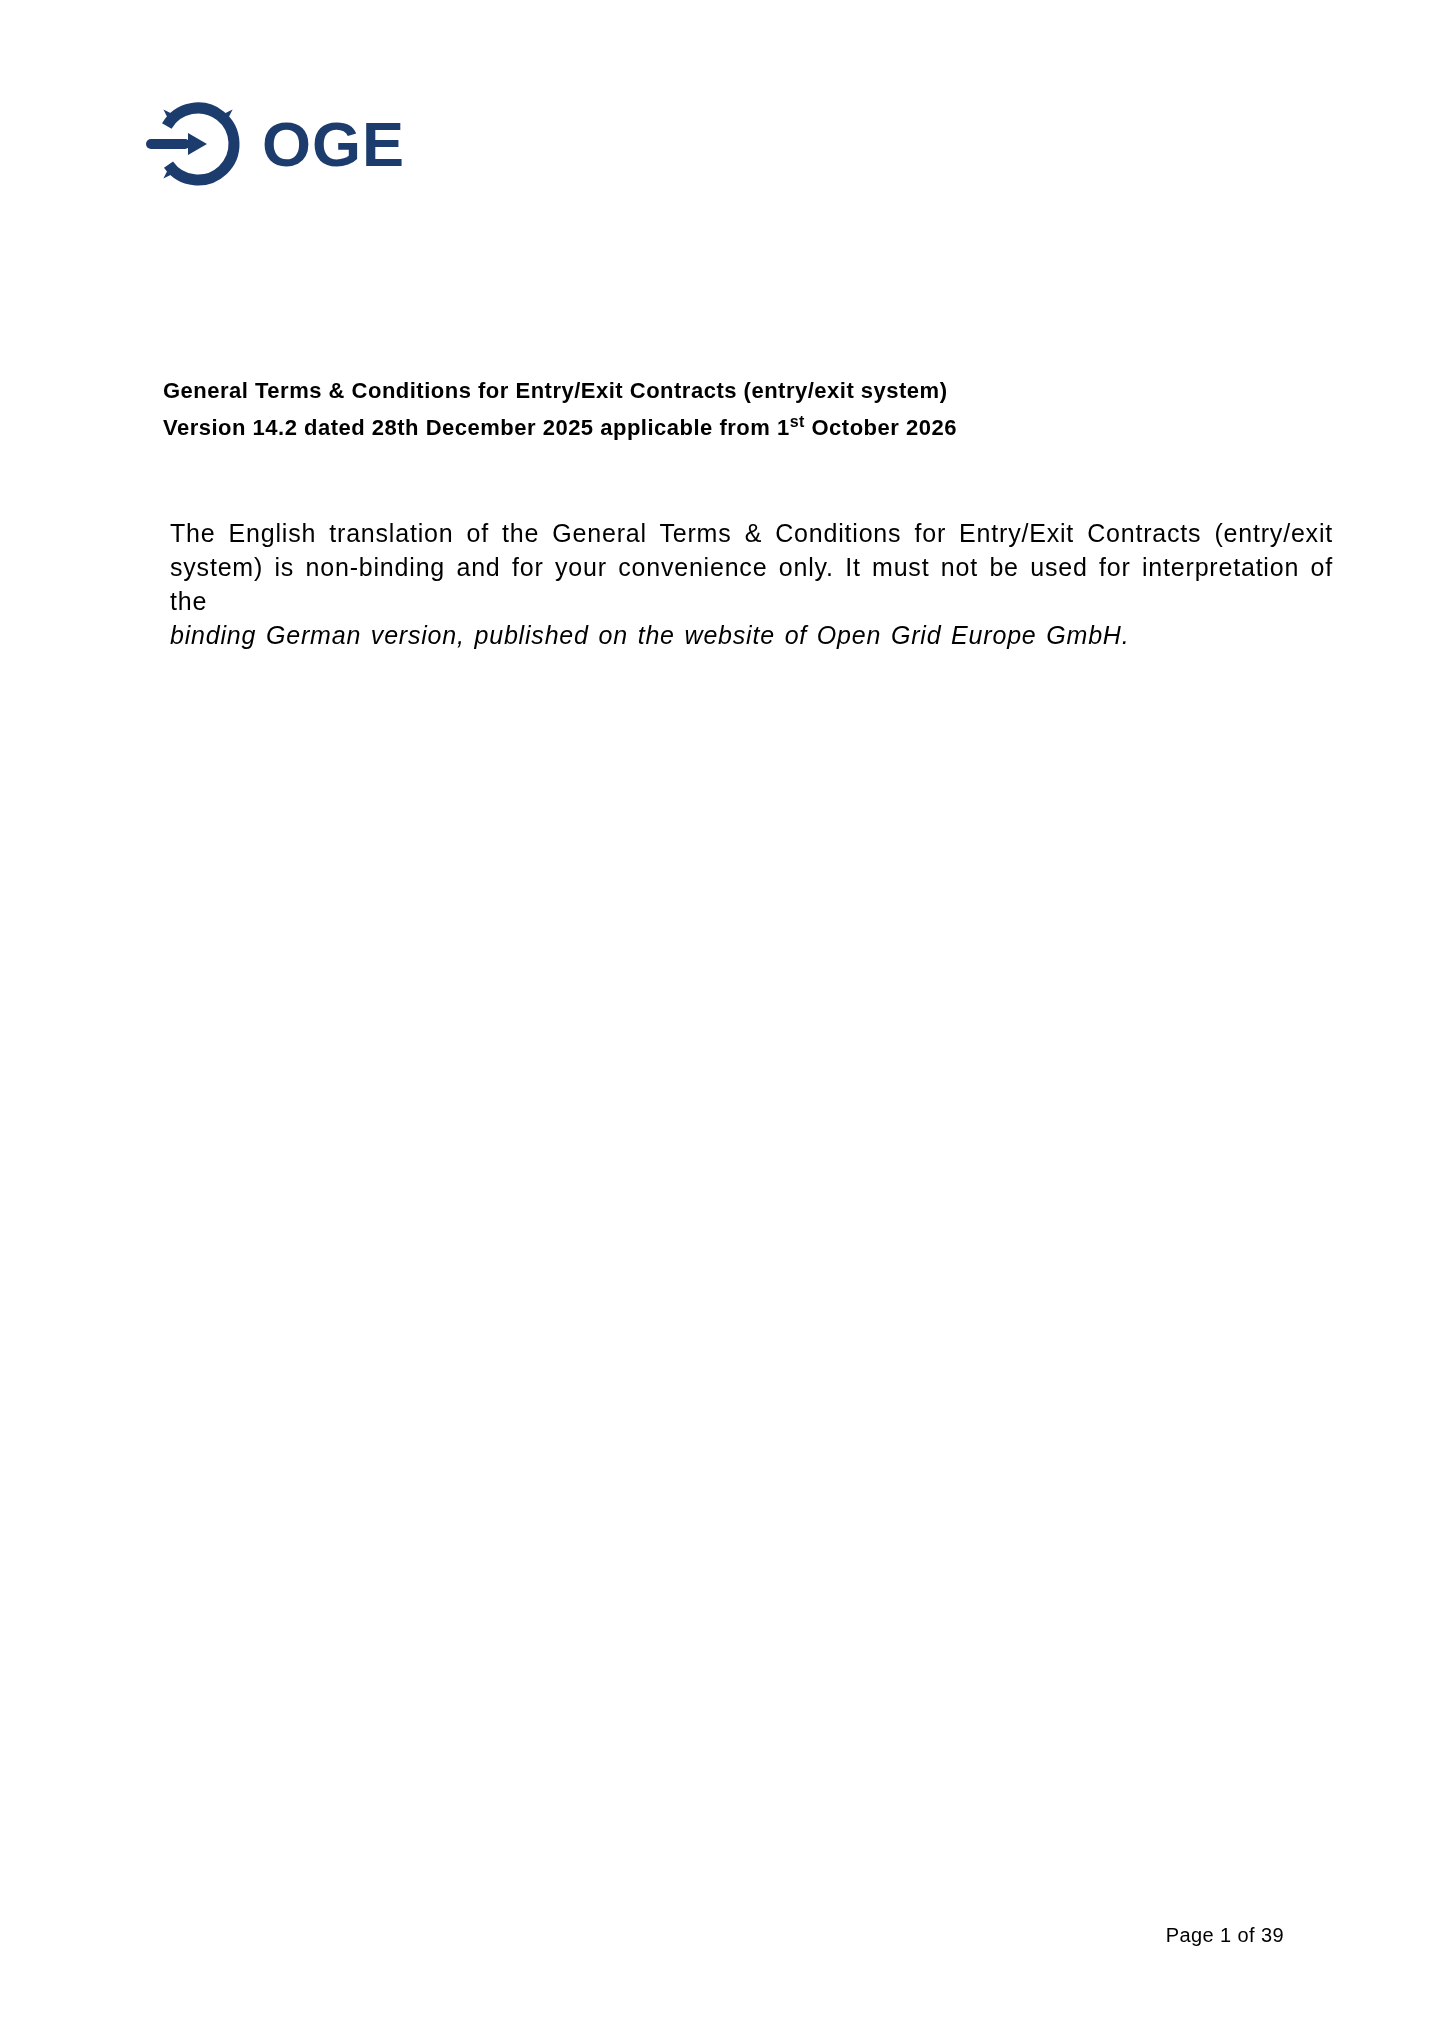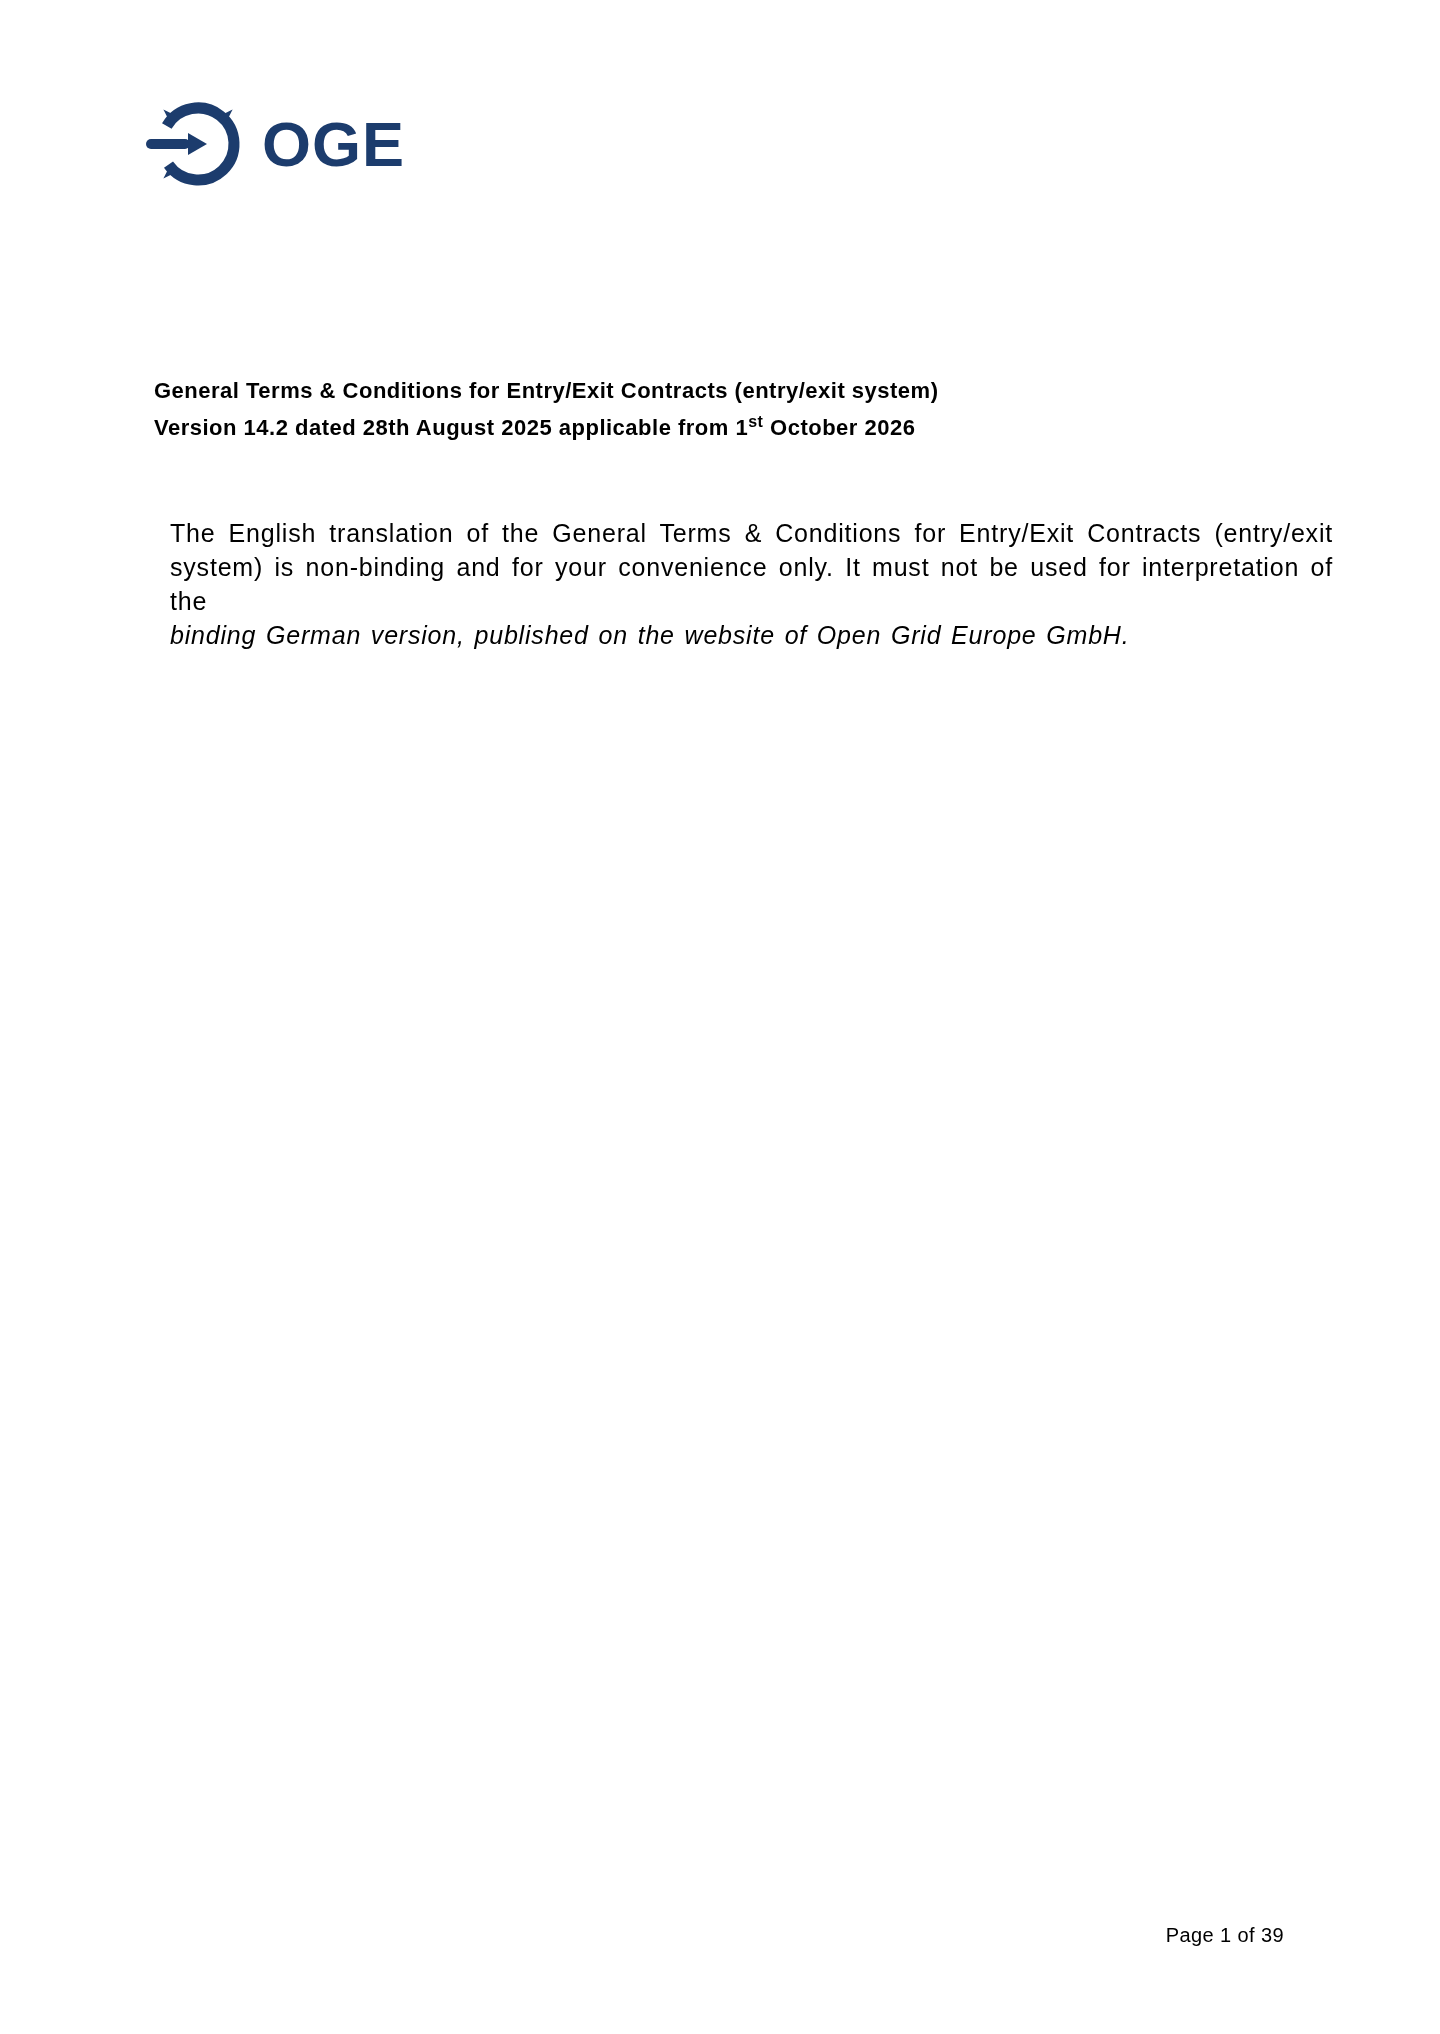--- a/index.html
+++ b/index.html
@@ -35,21 +35,21 @@
     font-size: 63px;
     font-weight: bold;
     letter-spacing: 1px;
     color: #1c3c6d;
     line-height: 96px;
   }
 
   
   .title-block {
     position: absolute;
-    left: 154px;
+    left: 163px;
     top: 372px;
     width: 1163px;
     font-size: 22px;
     font-weight: bold;
     line-height: 37px;
     letter-spacing: 0.5px;
     white-space: nowrap;
   }
   .title-block sup {
     font-size: 16px;
@@ -103,21 +103,21 @@
       <path d="M25.4,82.6 L32.5,68.5 L39.5,75.5 Z" fill="#1c3c6d"></path>
 
       <rect x="8" y="43" width="44" height="10" rx="5" fill="#1c3c6d"></rect>
       <polygon points="50,37 69,48 50,59" fill="#1c3c6d"></polygon>
     </svg>
     <span class="logo-text">OGE</span>
   </div>
 
   <div class="title-block">
     <div>General Terms &amp; Conditions for Entry/Exit Contracts (entry/exit system)</div>
-    <div><span>Version 14.2 dated 28th August 2025 applicable from 1</span><sup>st</sup><span> October 2026</span></div>
+    <div><span>Version 14.2 dated 28th December 2025 applicable from 1</span><sup>st</sup><span> October 2026</span></div>
   </div>
 
   <div class="body-paragraph">
     <div class="body-line-justified">The English translation of the General Terms &amp; Conditions for Entry/Exit Contracts (entry/exit</div>
     <div class="body-line-justified">system) is non-binding and for your convenience only. It must not be used for interpretation of the</div>
     <div class="body-line-last">binding German version, published on the website of Open Grid Europe GmbH.</div>
   </div>
 
   <div class="page-footer">Page 1 of 39</div>
 

